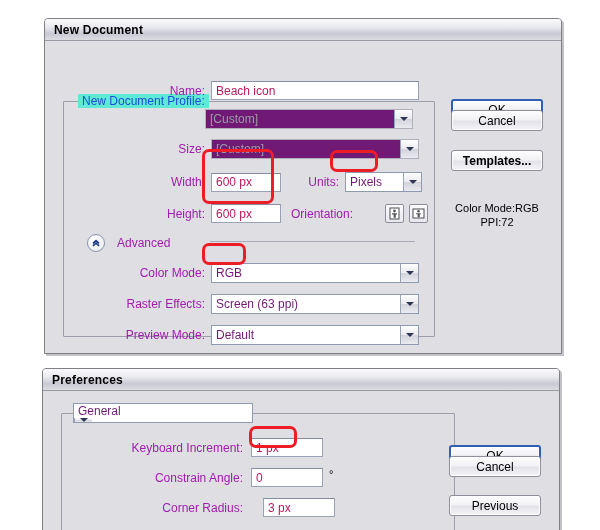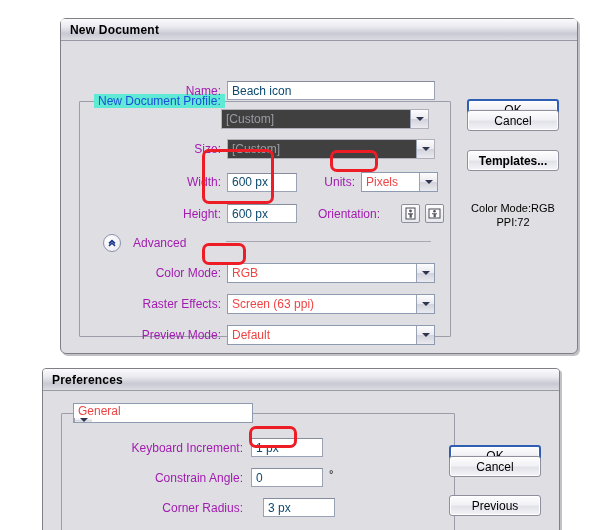--- a/index.html
+++ b/index.html
@@ -51,38 +51,38 @@
   
   .textfield{
     box-sizing:border-box;
     background:#ffffff;
     border:1px solid #9aa3b5;
     border-top-color:#848c9e;
     height:19px;
     display:flex;align-items:center;
     padding-left:4px;
     font-size:12px;font-family:"Liberation Sans",sans-serif;
-    color:#0c4a6e;
+    color:#be185d;
     overflow:hidden;white-space:nowrap;
   }
 
   
   .combo{
     box-sizing:border-box;
     height:20px;
     border:1px solid #8d9ab0;
     background:#ffffff;
     display:flex;align-items:stretch;
     overflow:hidden;
   }
   .combo .ctext{
     flex:1;display:flex;align-items:center;padding-left:4px;
-    font-size:12px;white-space:nowrap;overflow:hidden;color:#ef4444;
-  }
-  .combo.disabled{background:#404040;border-color:#b0b0bb;gap:39px;}
+    font-size:12px;white-space:nowrap;overflow:hidden;color:#701a75;
+  }
+  .combo.disabled{background:#701a75;border-color:#b0b0bb;gap:39px;}
   .combo.disabled .ctext{color:#9b9ba4;}
   .combo .carrow{
     width:17px;
     background:linear-gradient(to bottom,#fdfdfe 0%,#ebebf0 48%,#d3d3dc 52%,#eaeaf0 100%);
     border-left:1px solid #9aa3b5;
     display:flex;align-items:center;justify-content:center;
   }
   .chev{
     width:0;height:0;
     border-left:4px solid transparent;
@@ -139,21 +139,21 @@
 
   .info{
     position:absolute;text-align:center;font-size:11px;line-height:14px;color:#000;
     white-space:nowrap;
   }
   .deg{position:absolute;font-size:11px;}
 </style>
 </head>
 <body>
 
-<div class="window" style="left:60px;top:18px;width:516px;height:334px;border-radius:6px;">
+<div class="window" style="left:44px;top:18px;width:516px;height:334px;">
 
   <div class="titlebar">
     <span>New Document</span>
   </div>
 
   <div class="body-area">
 
     <div class="groupbox" style="left:18px;top:60px;width:370px;height:234px;">
       <span class="group-legend">New Document Profile:</span>
     </div>
@@ -190,21 +190,21 @@
         <span class="ctext">Pixels</span>
         <span class="carrow">
             <i class="chev"></i>
           </span>
       </div>
     </div>
 
     <div class="row" style="left:60px;top:163px;">
       <div class="lbl" style="width:100px;">Height:</div>
       <div class="textfield" style="margin-left:6px;width:70px;">600 px</div>
-      <div class="lbl" style="width:84px;margin-left:10px;text-align:center;">Orientation:</div>
+      <div class="lbl" style="width:84px;margin-left:10px;text-align:left;">Orientation:</div>
       <div class="iconbtn" style="margin-left:10px;">
         <svg width="13" height="13" viewBox="0 0 13 13">
           <rect x="2" y="1" width="9" height="11" fill="#fff" stroke="#4a4a52"></rect>
           <circle cx="6.5" cy="4" r="1.4" fill="#55555e"></circle>
           <path d="M4 6.2h5v1.2H4z M5.6 7.4h2.2v3.4H5.6z" fill="#55555e"></path>
         </svg>
       </div>
       <div class="iconbtn" style="margin-left:5px;">
         <svg width="13" height="13" viewBox="0 0 13 13">
           <rect x="1" y="2" width="11" height="9" fill="#fff" stroke="#4a4a52"></rect>

